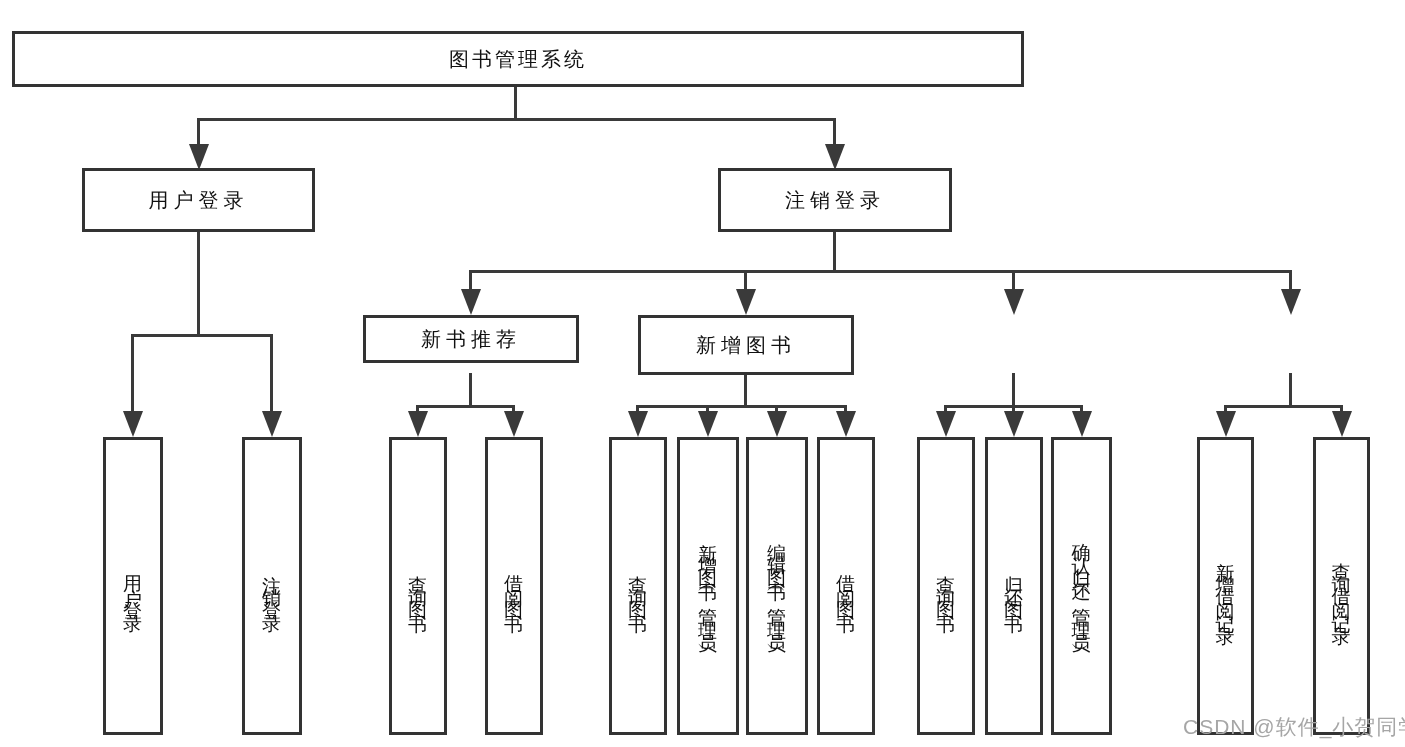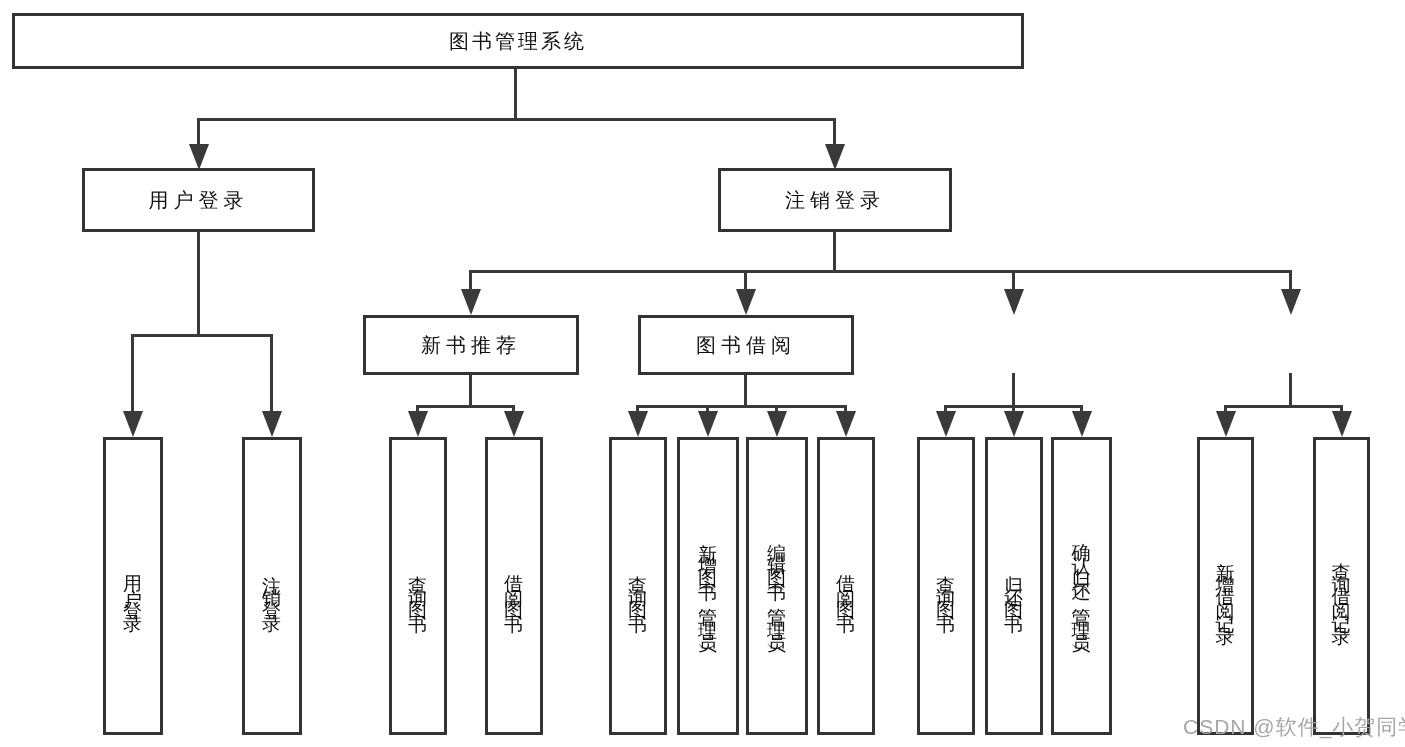--- a/index.html
+++ b/index.html
@@ -33,21 +33,21 @@
     position: absolute;
     box-sizing: border-box;
     background: var(--background);
     border: 3px solid var(--border);
     display: flex;
     align-items: center;
     justify-content: center;
     text-align: center;
   }
   .box.h { font-size: 20px; letter-spacing: 5px; }
-  .box.h.root { letter-spacing: 3px; }
+  .box.h.root { letter-spacing: 3px; margin-top: 18px; }
   .box.v {
     writing-mode: vertical-rl;
     text-orientation: mixed;
     font-size: 19px;
     letter-spacing: 13px;
     line-height: 1;
   }
   .box span { display: block; }
   .watermark {
     position: absolute;
@@ -128,25 +128,25 @@
     <span>图书管理系统</span>
   </div>
 
   <div class="box h" style="left:82px;top:168px;width:233px;height:64px">
     <span>用户登录</span>
   </div>
   <div class="box h" style="left:718px;top:168px;width:234px;height:64px">
     <span>注销登录</span>
   </div>
 
-  <div class="box h" style="left:363px;top:315px;width:216px;height:60px">
+  <div class="box h" style="left:363px;top:315px;width:216px;height:48px">
     <span>新书推荐</span>
   </div>
   <div class="box h" style="left:638px;top:315px;width:216px;height:60px">
-    <span>图书借阅</span>
+    <span>新增图书</span>
   </div>
 
   <div class="box v" style="left:103px;top:437px;width:60px;height:298px">
     <span>用户登录</span>
   </div>
   <div class="box v" style="left:242px;top:437px;width:60px;height:298px">
     <span>注销登录</span>
   </div>
 
   <div class="box v" style="left:389px;top:437px;width:58px;height:298px">

